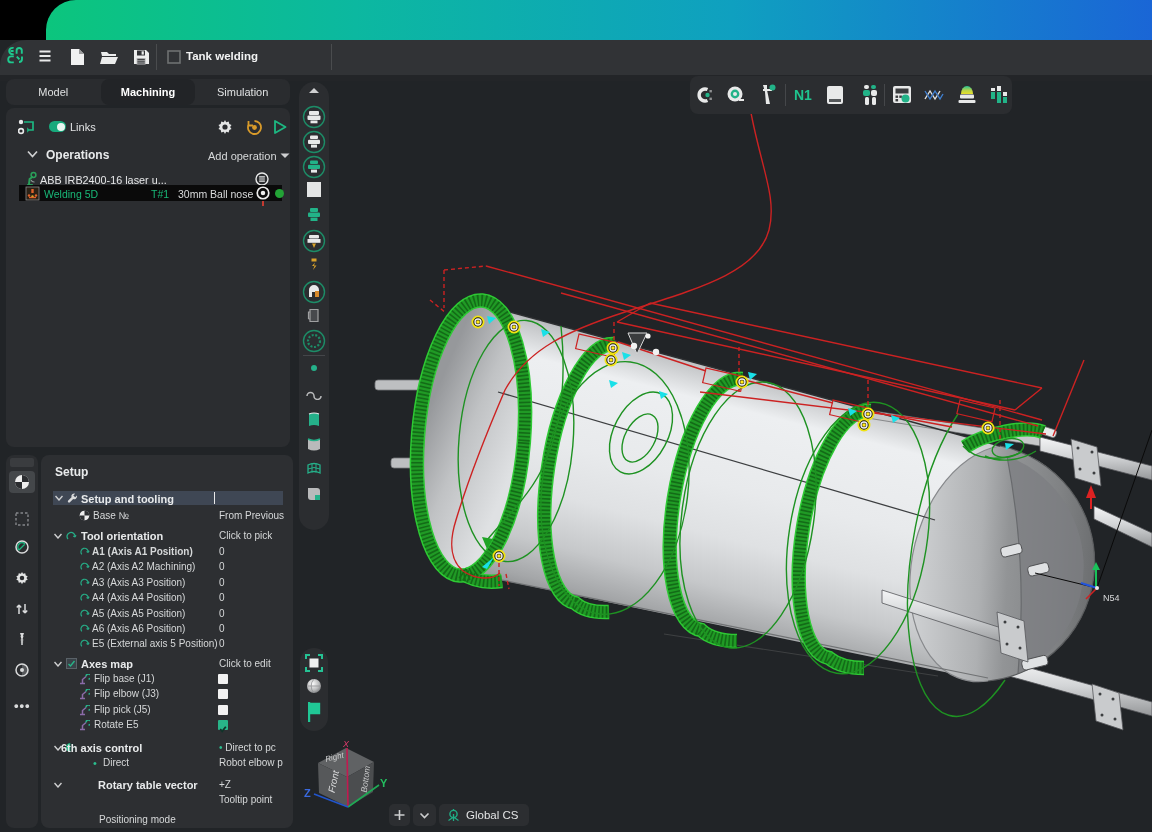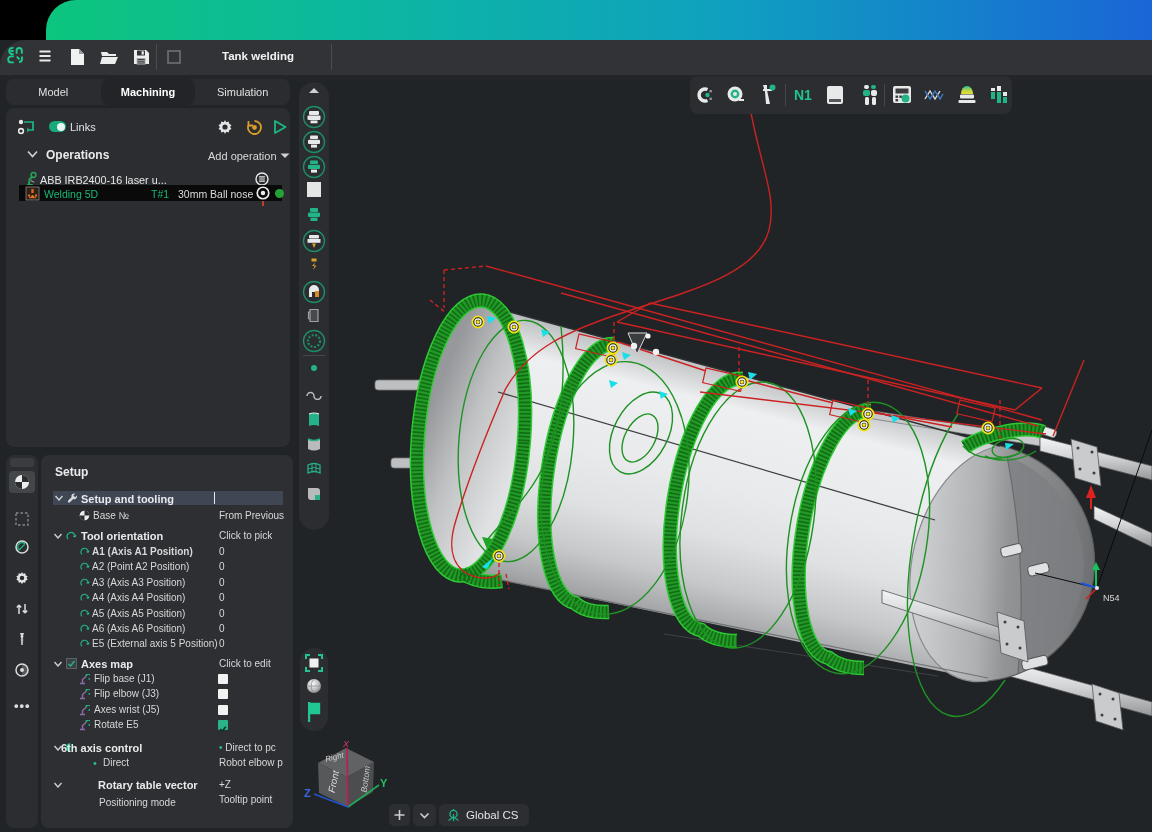--- a/index.html
+++ b/index.html
@@ -281,21 +281,21 @@
     <rect x="4" y="1.5" width="8" height="5" fill="#313336"></rect>
     <rect x="8.6" y="2.3" width="2.2" height="3.3" fill="#eceded"></rect>
     <rect x="3.6" y="9" width="9" height="6.5" fill="#b9babb"></rect>
     <path d="M4.4 10.4h7.4M4.4 12.2h7.4M4.4 14h7.4" stroke="#313336" stroke-width="1"></path>
   </svg>
   <div class="sep" style="left:156px"></div>
 
   <svg class="abs" style="left:167px;top:10px" width="14" height="14" viewBox="0 0 14 14">
     <rect x="1" y="1" width="12" height="12" fill="none" stroke="#6f7172" stroke-width="1.6"></rect>
   </svg>
-  <div class="abs" style="left:186px;top:10px;font-size:11.5px;font-weight:bold;color:#f2f3f3;margin-left:36px;">Tank welding</div>
+  <div class="abs" style="left:186px;top:10px;font-size:11.5px;font-weight:bold;color:#f2f3f3;">Tank welding</div>
   <div class="sep" style="left:331px"></div>
 </div>
 
 <div class="abs" id="tabbar">
   <div class="tab">Model</div>
   <div class="tab active">Machining</div>
   <div class="tab">Simulation</div>
 </div>
 <div class="abs" id="oppanel">
 
@@ -426,21 +426,21 @@
     <div class="val" style="top:75px;">Click to pick</div>
 
   <svg class="abs" style="left:39px;top:92px" width="10" height="10" viewBox="0 0 11 11">
       <path d="M2 8 a4 4 0 1 1 7 -2 M9 6 l-1.8-1 M9 6 l1-1.8" fill="none" stroke="#26ac86" stroke-width="1.3"></path>
     </svg>
     <div class="row" style="left:51px;top:91px;font-weight:bold;">A1 (Axis A1 Position)</div>
     <div class="val" style="top:91px;">0</div>
   <svg class="abs" style="left:39px;top:107px" width="10" height="10" viewBox="0 0 11 11">
       <path d="M2 8 a4 4 0 1 1 7 -2 M9 6 l-1.8-1 M9 6 l1-1.8" fill="none" stroke="#26ac86" stroke-width="1.3"></path>
     </svg>
-    <div class="row" style="left:51px;top:106px;">A2 (Point A2 Position)</div>
+    <div class="row" style="left:51px;top:106px;">A2 (Axis A2 Machining)</div>
     <div class="val" style="top:106px;">0</div>
   <svg class="abs" style="left:39px;top:123px" width="10" height="10" viewBox="0 0 11 11">
       <path d="M2 8 a4 4 0 1 1 7 -2 M9 6 l-1.8-1 M9 6 l1-1.8" fill="none" stroke="#26ac86" stroke-width="1.3"></path>
     </svg>
     <div class="row" style="left:51px;top:122px;">A3 (Axis A3 Position)</div>
     <div class="val" style="top:122px;">0</div>
   <svg class="abs" style="left:39px;top:138px" width="10" height="10" viewBox="0 0 11 11">
       <path d="M2 8 a4 4 0 1 1 7 -2 M9 6 l-1.8-1 M9 6 l1-1.8" fill="none" stroke="#26ac86" stroke-width="1.3"></path>
     </svg>
     <div class="row" style="left:51px;top:137px;">A4 (Axis A4 Position)</div>
@@ -480,21 +480,21 @@
   <svg class="abs" style="left:38px;top:234px" width="11" height="11" viewBox="0 0 11 11">
       <path d="M1 9.5 h5 M3.5 9.5 L3.5 5.5 L7 2.5" stroke="#8b6ba8" stroke-width="1.5" fill="none"></path>
       <path d="M7 2.5 a2.5 2.5 0 1 1 2.5 2.5" fill="none" stroke="#29b089" stroke-width="1.5"></path>
     </svg>
     <div class="row" style="left:53px;top:233px;">Flip elbow (J3)</div>
     <div class="abs" style="left:177px;top:234px;width:10px;height:10px;background:#f2f2f2;border-radius:1px;"></div>
   <svg class="abs" style="left:38px;top:250px" width="11" height="11" viewBox="0 0 11 11">
       <path d="M1 9.5 h5 M3.5 9.5 L3.5 5.5 L7 2.5" stroke="#8b6ba8" stroke-width="1.5" fill="none"></path>
       <path d="M7 2.5 a2.5 2.5 0 1 1 2.5 2.5" fill="none" stroke="#29b089" stroke-width="1.5"></path>
     </svg>
-    <div class="row" style="left:53px;top:249px;">Axes wrist (J5)</div>
+    <div class="row" style="left:53px;top:249px;">Flip pick (J5)</div>
     <div class="abs" style="left:177px;top:250px;width:10px;height:10px;background:#f2f2f2;border-radius:1px;"></div>
   <svg class="abs" style="left:38px;top:265px" width="11" height="11" viewBox="0 0 11 11">
       <path d="M1 9.5 h5 M3.5 9.5 L3.5 5.5 L7 2.5" stroke="#8b6ba8" stroke-width="1.5" fill="none"></path>
       <path d="M7 2.5 a2.5 2.5 0 1 1 2.5 2.5" fill="none" stroke="#29b089" stroke-width="1.5"></path>
     </svg>
     <div class="row" style="left:53px;top:264px;">Rotate E5</div>
     <div class="abs" style="left:177px;top:265px;width:10px;height:10px;background:#28b488;border-radius:1px;"><svg width="10" height="10" viewBox="0 0 10 10">
         <path d="M2.2 5 l2 2.4 L7.8 2.8" stroke="#10342a" stroke-width="1.8" fill="none"></path>
       </svg></div>
 
@@ -509,21 +509,21 @@
   <div class="val" style="top:287px;color:#2bbf8f;text-align:center;">•&nbsp;<span style="color:#d6d8d9">Direct to pc</span></div>
   <div class="abs" style="left:52px;top:302px;color:#2bbf8f;font-size:11px;">•</div>
   <div class="row" style="left:62px;top:302px;">Direct</div>
     <div class="val" style="top:302px;">Robot elbow p</div>
 
   <svg class="abs" style="left:13px;top:327px" width="8" height="6" viewBox="0 0 8 6">
       <path d="M0.5 1 L4 5 L7.5 1" fill="none" stroke="#cfd0d1" stroke-width="1.4"></path>
     </svg>
   <div class="abs b" style="left:26px;top:324px;font-size:11px;padding-left:31px;">Rotary table vector</div>
     <div class="val" style="top:324px;">+Z</div>
-  <div class="row" style="left:40px;top:342px;padding-left:18px;">Positioning mode</div>
+  <div class="row" style="left:40px;top:359px;padding-left:18px;">Positioning mode</div>
     <div class="val" style="top:339px;">Tooltip point</div>
 </div>
 
 <div class="abs" id="rstrip">
   <svg class="abs" style="left:9px;top:5px" width="12" height="7" viewBox="0 0 12 7">
       <path d="M1 6 L6 1 L11 6 z" fill="#cfd0d1"></path>
     </svg>
   <g id="rsicons"></g>
 <svg class="abs" style="left:2px;top:22px" width="26" height="26" viewBox="0 0 26 26">
       <circle cx="13" cy="13" r="10.5" fill="none" stroke="#1d8c67" stroke-width="1.4"></circle>

